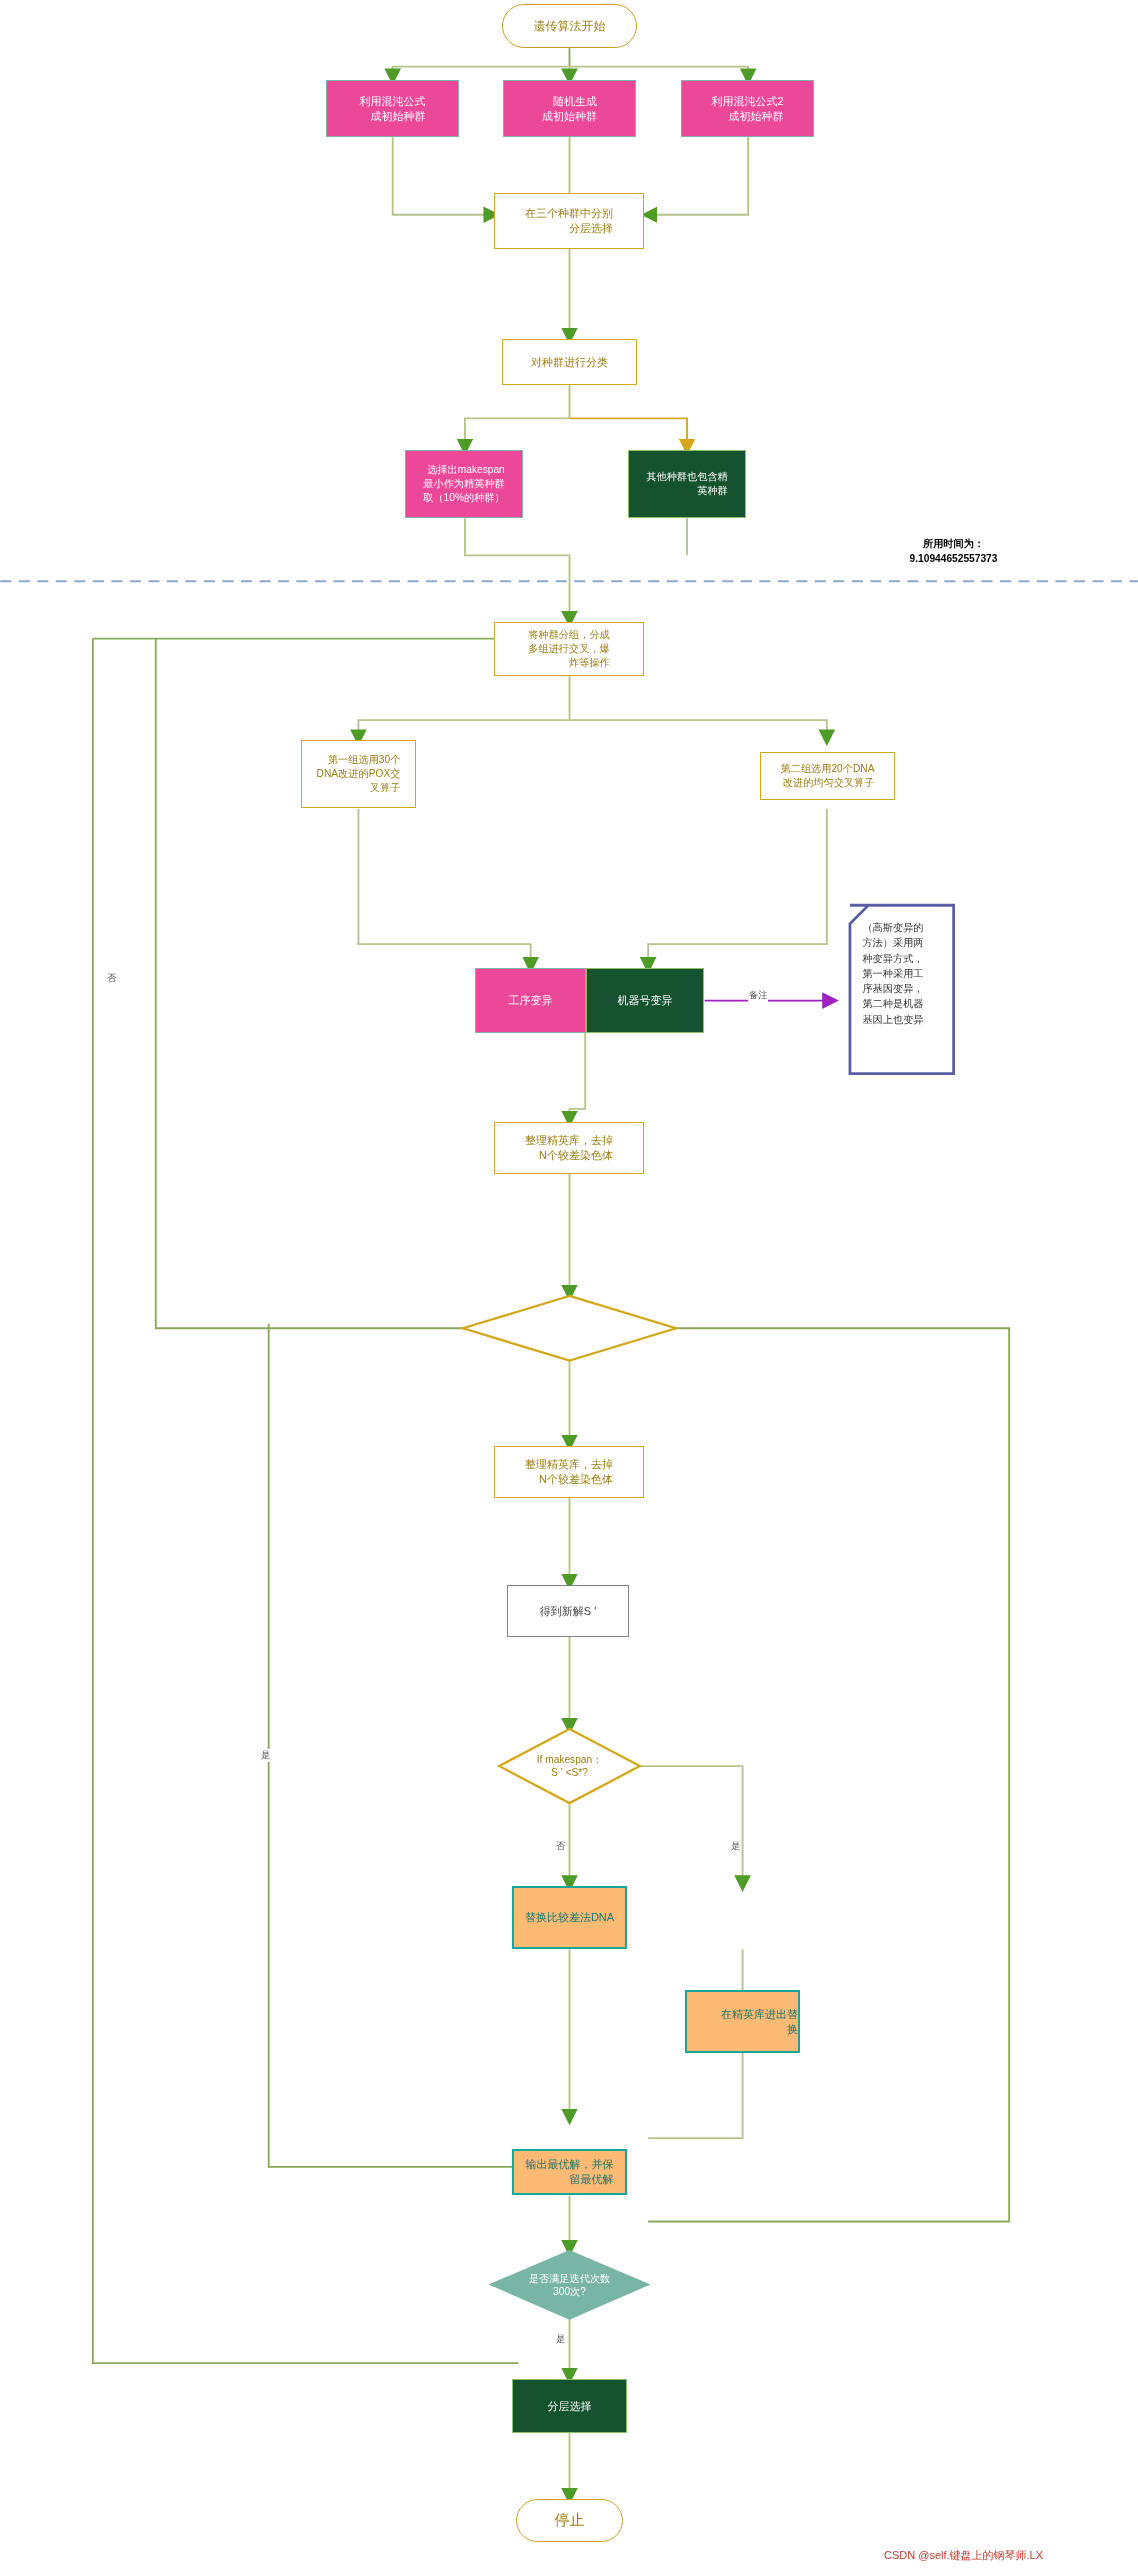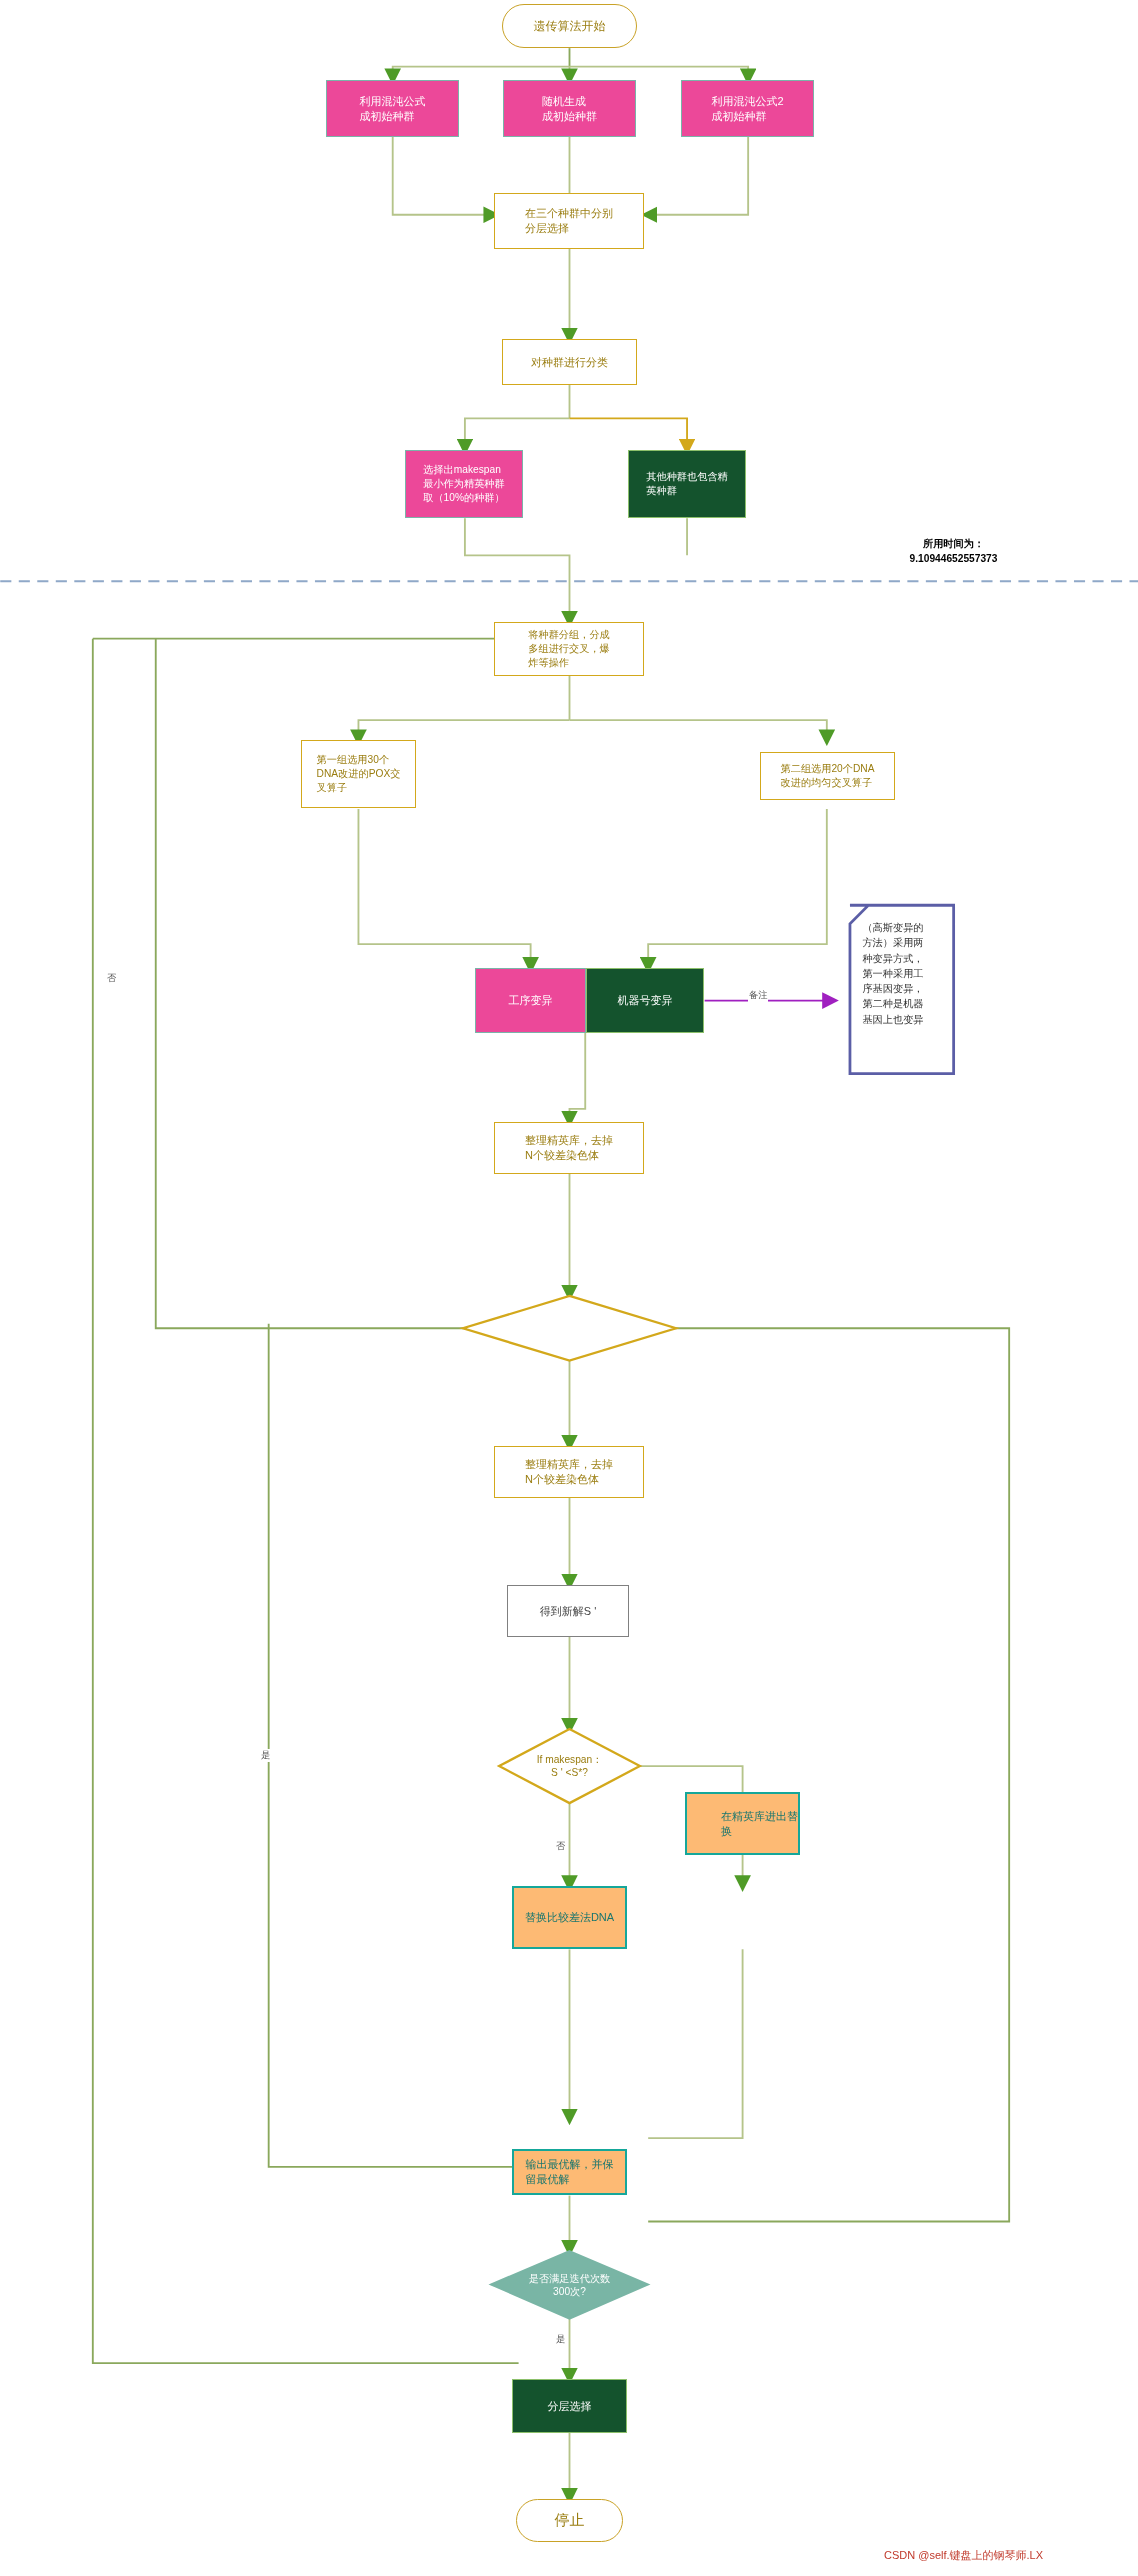--- a/index.html
+++ b/index.html
@@ -1,20 +1,20 @@
 <!DOCTYPE html>
 <html style="font-size:15px"><head>
 <meta charset="utf-8">
 <style>
   html,body{margin:0;padding:0;background:#ffffff;}
   body{font-family:"Liberation Sans","DejaVu Sans",sans-serif;}
   #canvas{position:relative;width:1139px;height:2576px;background:#fff;overflow:hidden;}
   svg.wires{position:absolute;left:0;top:0;width:1139px;height:2576px;pointer-events:none;}
   .node{position:absolute;box-sizing:border-box;display:flex;align-items:center;
-        justify-content:center;text-align:left;line-height:1.35;white-space:pre-line;}
+        justify-content:center;text-align:right;line-height:1.35;white-space:pre-line;}
   
   .term{border:1.9px solid #c9a227;border-radius:24px;background:#fff;color:#9a7d10;font-size:12px;}
   
   .teal{background:#ec4899;color:#ffffff;font-size:11px;border:0.9px solid #7ab3a9;}
   
   .green{background:#14532d;color:#ffffff;font-size:11px;border:0.9px solid #8cc06a;}
   
   .yel{background:#fff;border:1.9px solid #d3a81b;color:#9a7d10;font-size:11px;}
   .yel-sm{font-size:10.2px;}
   
@@ -184,21 +184,21 @@
 
   <div class="dia dia-yel" style="left:499px;top:1729px;width:141px;height:74px;">
     <span class="lbl">If makespan：
 S ' &lt;S*?</span>
   </div>
 
   <div class="edge-label" style="left:555px;top:1840px;">否</div>
   <div class="edge-label" style="left:730px;top:1840px;">是</div>
 
   <div class="node tealout" style="left:512px;top:1886px;width:115px;height:63px;">替换比较差法DNA</div>
-  <div class="node tealout" style="left:685px;top:1792px;width:115px;height:63px;padding-left:34px;">在精英库进出替换</div>
+  <div class="node tealout" style="left:685px;top:1990px;width:115px;height:63px;padding-left:34px;">在精英库进出替换</div>
 
   <div class="node tealout" style="left:512px;top:2149px;width:115px;height:46px;">输出最优解，并保
 留最优解</div>
 
   <div class="dia dia-teal" style="left:491px;top:2251px;width:157px;height:68px;">
     <span class="lbl">是否满足迭代次数
 300次?</span>
   </div>
 
   <div class="edge-label" style="left:555px;top:2333px;">是</div>

